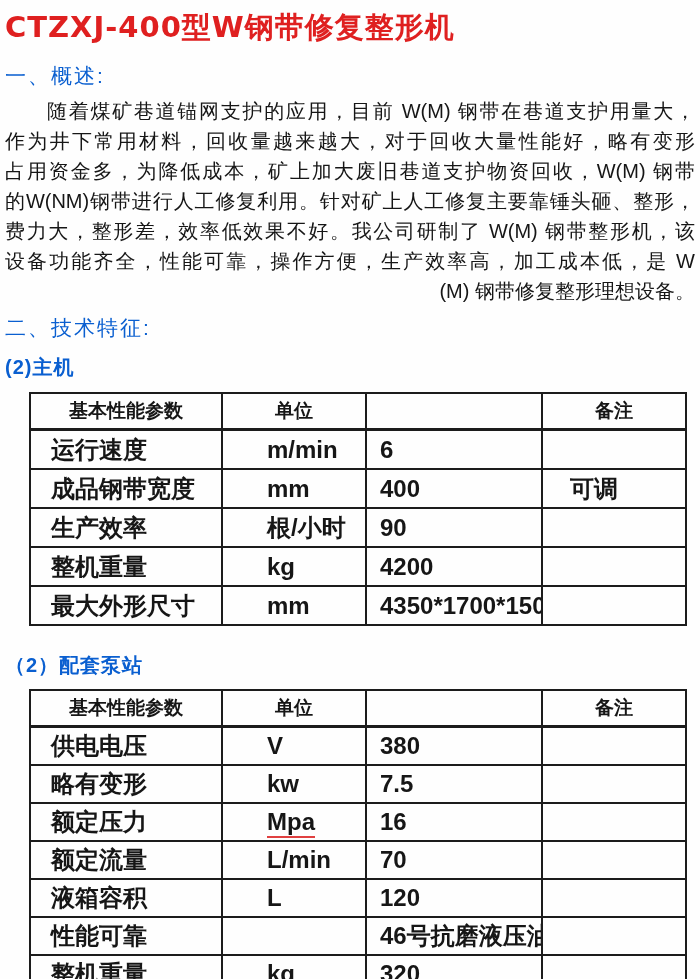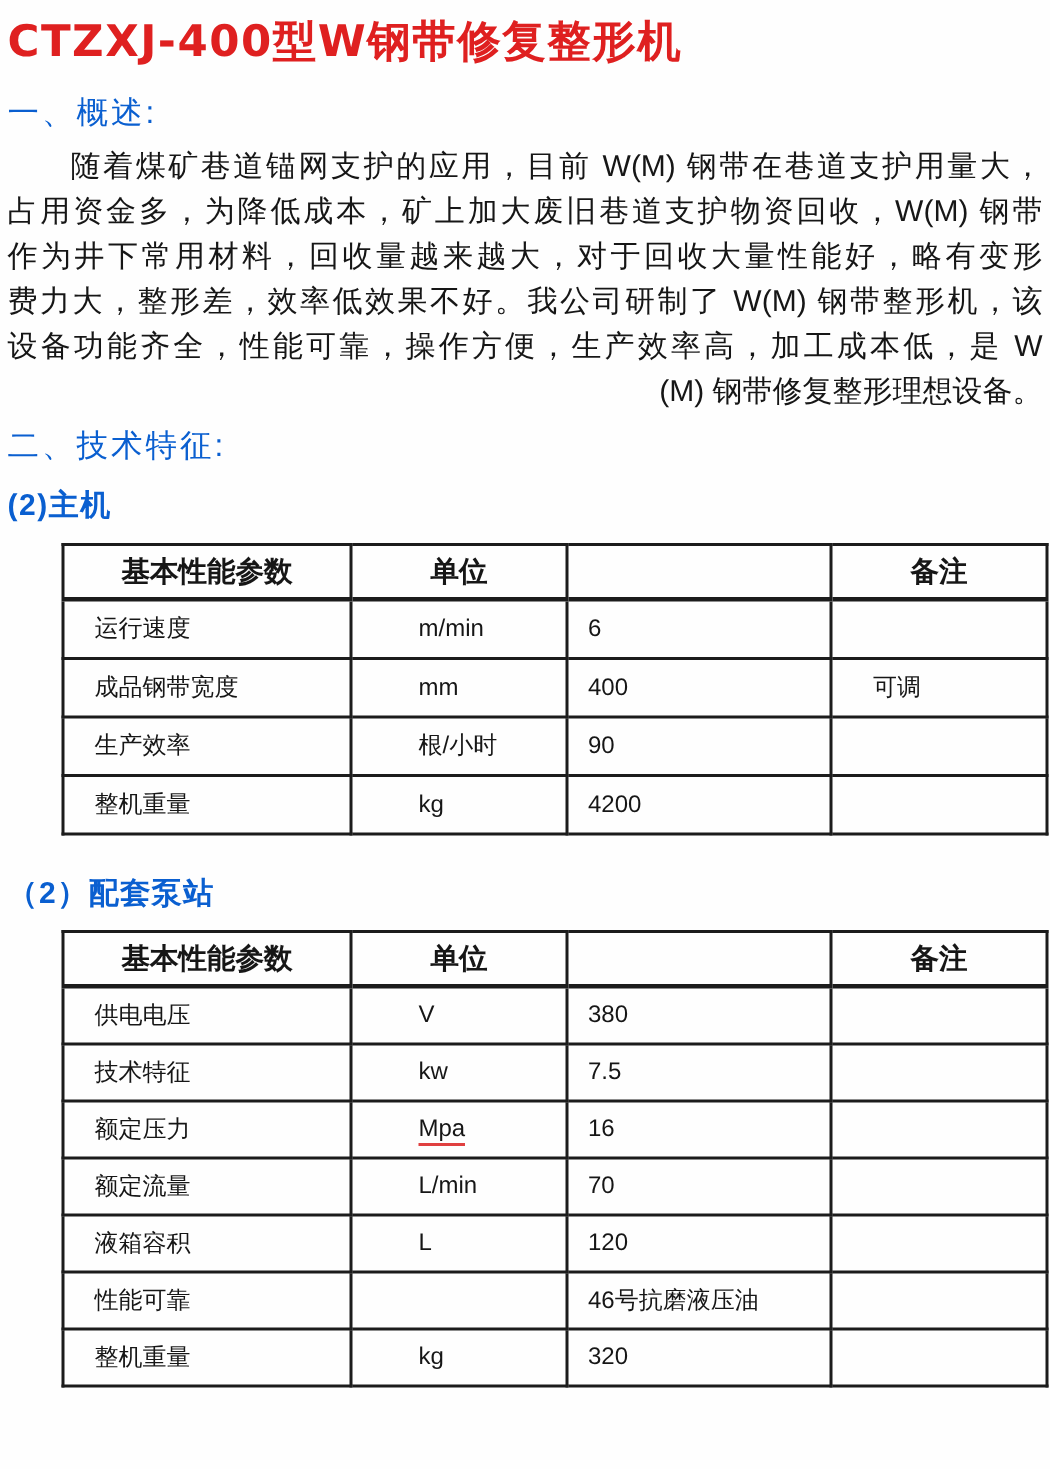--- a/index.html
+++ b/index.html
@@ -40,34 +40,34 @@
   .para{
     margin-top:6px;width:690px;
     font-size:20px;line-height:30px;color:var(--text-black);
   }
   .jline{text-align:justify;text-align-last:justify;}
   .first-line{text-indent:42px;}
   .plain-line{text-align:right;}
 
   .spec-table{
     border-collapse:collapse;table-layout:fixed;
-    width:656px;margin:12px 0 0 36px;
+    width:656px;margin:12px 0 0 24px;
   }
   #table2{margin-top:11px;}
   .spec-table td{
     border:2px solid var(--table-border);
     overflow:hidden;white-space:nowrap;
     color:var(--text-black);vertical-align:middle;
   }
   .spec-table tr.head td{
     border-bottom-width:3px;
     font-weight:bold;font-size:19px;text-align:center;height:34px;
     padding:0;
   }
-  .spec-table tr.brow td{font-size:16px;height:35px;}
+  .spec-table tr.brow td{font-size:24px;height:35px;font-weight:bold;}
   #table2 tr.brow td{height:34px;}
   .spec-table tr.brow td.c0{padding-left:20px;}
   .spec-table tr.brow td.c1{padding-left:44px;}
   .spec-table tr.brow td.c2{padding-left:13px;}
   .spec-table tr.brow td.c3{padding-left:27px;}
   .col-param{width:192px;}
   .col-unit{width:144px;}
   .col-value{width:176px;}
   .col-remark{width:144px;}
   .sp-underline{border-bottom:2px solid var(--spell-red);padding-bottom:1px;}
@@ -76,22 +76,23 @@
 <body>
 
 <div class="page">
 
   <div class="doc-title">CTZXJ-400型W钢带修复整形机</div>
 
   <div class="h-major h-overview">一、概述:</div>
 
   <div class="para">
     <div class="jline first-line">随着煤矿巷道锚网支护的应用，目前 W(M) 钢带在巷道支护用量大，</div>
+    <div class="jline">作为井下常用材料，回收量越来越大，对于回收大量性能好，略有变形</div>
     <div class="jline">占用资金多，为降低成本，矿上加大废旧巷道支护物资回收，W(M) 钢带</div>
-    <div class="jline">作为井下常用材料，回收量越来越大，对于回收大量性能好，略有变形</div>
+    <div class="jline">的W(NM)钢带进行人工修复利用。针对矿上人工修复主要靠锤头砸、整形，</div>
     <div class="jline">费力大，整形差，效率低效果不好。我公司研制了 W(M) 钢带整形机，该</div>
     <div class="jline">设备功能齐全，性能可靠，操作方便，生产效率高，加工成本低，是 W</div>
     <div class="plain-line">(M) 钢带修复整形理想设备。</div>
   </div>
 
   <div class="h-major h-specs">二、技术特征:</div>
 
   <div class="h-sub h-host">(2)主机</div>
 
   <table class="spec-table" id="table1">
@@ -125,20 +126,26 @@
           <td class="c1">根/小时</td>
           <td class="c2">90</td>
           <td class="c3"></td>
         </tr>
         <tr class="brow">
           <td class="c0">整机重量</td>
           <td class="c1">kg</td>
           <td class="c2">4200</td>
           <td class="c3"></td>
         </tr>
+        <tr class="brow">
+          <td class="c0">最大外形尺寸</td>
+          <td class="c1">mm</td>
+          <td class="c2">4350*1700*1500</td>
+          <td class="c3"></td>
+        </tr>
       </tbody>
   </table>
 
   <div class="h-sub h-pump">（2）配套泵站</div>
 
   <table class="spec-table" id="table2">
     <colgroup>
       <col class="col-param">
         <col class="col-unit">
         <col class="col-value">
@@ -151,21 +158,21 @@
           <td></td>
           <td>备注</td>
         </tr>
         <tr class="brow">
           <td class="c0">供电电压</td>
           <td class="c1">V</td>
           <td class="c2">380</td>
           <td class="c3"></td>
         </tr>
         <tr class="brow">
-          <td class="c0">技术特征</td>
+          <td class="c0">略有变形</td>
           <td class="c1">kw</td>
           <td class="c2">7.5</td>
           <td class="c3"></td>
         </tr>
         <tr class="brow">
           <td class="c0">额定压力</td>
           <td class="c1"><span class="sp-underline">Mpa</span></td>
           <td class="c2">16</td>
           <td class="c3"></td>
         </tr>

